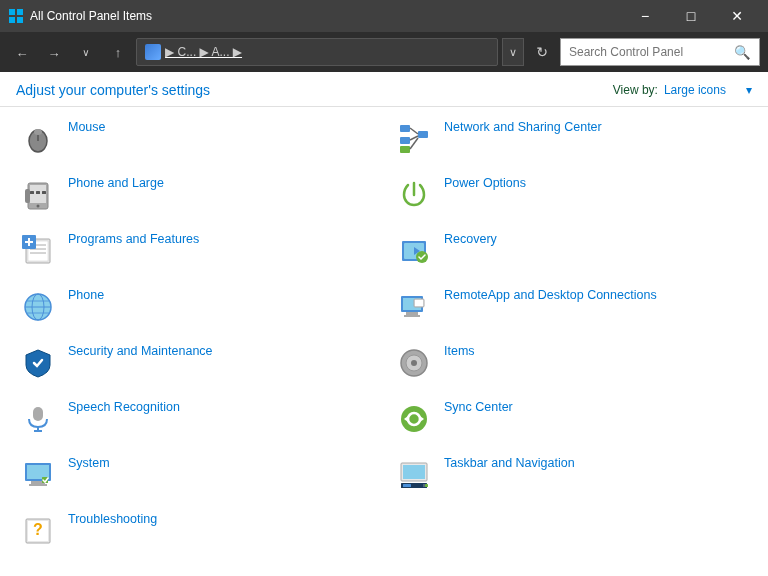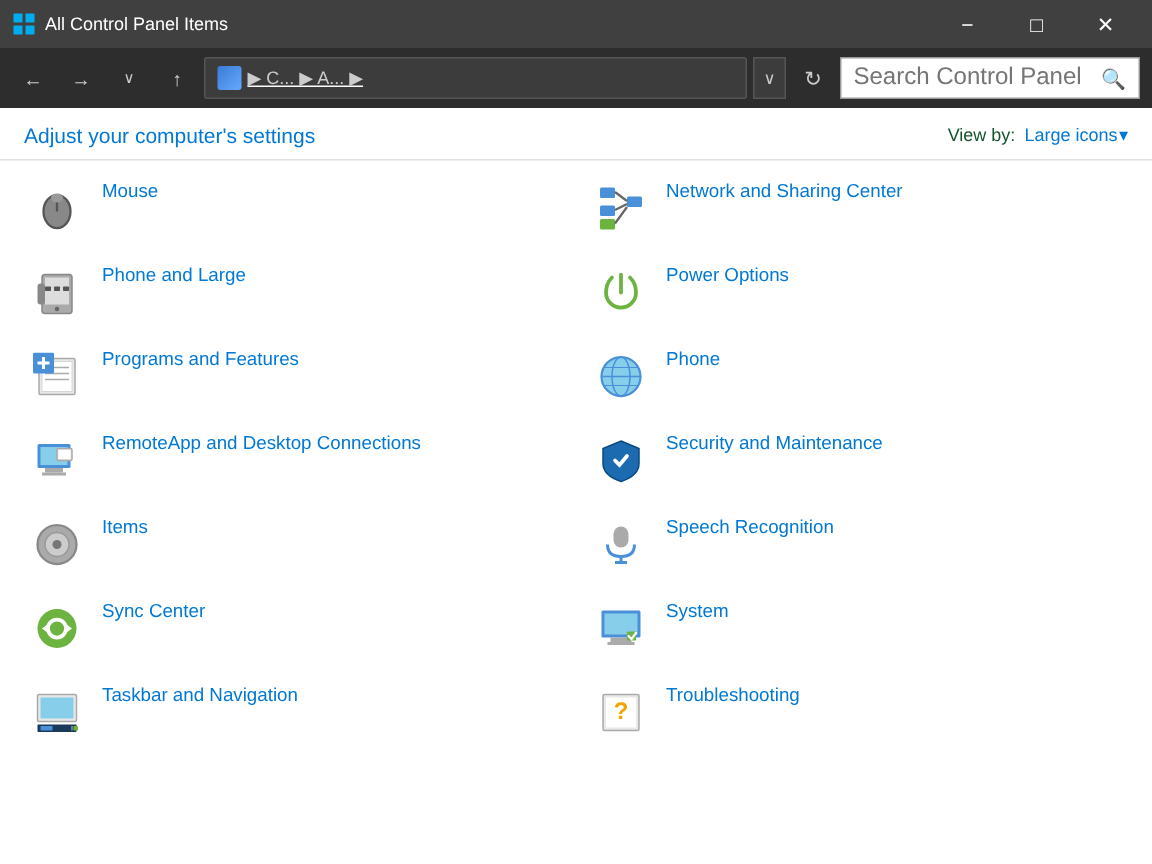--- a/index.html
+++ b/index.html
@@ -56,21 +56,21 @@
       background: transparent; border: none; color: #ccc; cursor: pointer;
       width: 28px; height: 28px; display: flex; align-items: center; justify-content: center;
       font-size: 14px;
     }
     .search-bar {
       width: 200px; height: 28px; background: #fff; border: 1px solid #999;
       display: flex; align-items: center; padding: 0 8px; font-size: 12px;
       color: #888;
     }
     .search-bar input {
-      border: none; outline: none; flex: 1; font-size: 16px; color: #1d4ed8;
+      border: none; outline: none; flex: 1; font-size: 12px; color: #1d4ed8;
       background: transparent;
     }
     .search-icon-btn { background: none; border: none; cursor: pointer; color: #555; }
 
     
     .content-area {
       background: #fff;
       padding: 0;
       height: calc(576px - 72px);
       overflow-y: auto;
@@ -79,21 +79,21 @@
     }
 
     
     .content-header {
       display: flex; align-items: center; justify-content: space-between;
       padding: 10px 16px 8px 16px; border-bottom: 1px solid #e0e0e0;
     }
     .page-title { color: #0078d4; font-size: 14px; font-weight: 400; }
     .view-by { display: flex; align-items: center; gap: 6px; font-size: 12px; color: #555; }
     .view-label { color: #14532d; }
-    .view-option { color: #0078d4; cursor: pointer; display: flex; align-items: center; gap: 1px; }
+    .view-option { color: #0078d4; cursor: pointer; display: flex; align-items: center; gap: 20px; }
 
     
     .items-container {
       display: grid;
       grid-template-columns: 1fr 1fr;
       padding: 4px 8px;
     }
     .control-item {
       display: flex; align-items: flex-start; gap: 10px;
       padding: 8px 10px; cursor: pointer; border-radius: 2px;
@@ -220,20 +220,32 @@
             <rect x="0" y="0" width="14" height="14" fill="#4a90d9" rx="1"></rect>
             <line x1="3" y1="7" x2="11" y2="7" stroke="#fff" stroke-width="2"></line>
             <line x1="7" y1="3" x2="7" y2="11" stroke="#fff" stroke-width="2"></line>
           </svg>
         </div>
         <span class="item-label">Programs and Features</span>
       </div>
       <div class="control-item">
         <div class="item-icon">
           <svg width="32" height="32" viewBox="0 0 32 32">
+            <rect x="4" y="6" width="24" height="20" fill="#4a90d9" rx="1"></rect>
+            <rect x="6" y="8" width="20" height="16" fill="#87ceeb" rx="1"></rect>
+            <path d="M16 12 L16 20 L22 16 Z" fill="#4a90d9"></path>
+            <circle cx="24" cy="22" r="6" fill="#6cb33f"></circle>
+            <path d="M21 22 L23 24 L27 20" stroke="#fff" stroke-width="1.5" fill="none" stroke-linecap="round"></path>
+          </svg>
+        </div>
+        <span class="item-label">Recovery</span>
+      </div>
+      <div class="control-item">
+        <div class="item-icon">
+          <svg width="32" height="32" viewBox="0 0 32 32">
             <circle cx="16" cy="16" r="13" fill="#87ceeb" stroke="#4a90d9" stroke-width="1.5"></circle>
             <ellipse cx="16" cy="16" rx="6" ry="13" fill="none" stroke="#4a90d9" stroke-width="1"></ellipse>
             <line x1="3" y1="16" x2="29" y2="16" stroke="#4a90d9" stroke-width="1"></line>
             <line x1="5" y1="10" x2="27" y2="10" stroke="#4a90d9" stroke-width="0.8"></line>
             <line x1="5" y1="22" x2="27" y2="22" stroke="#4a90d9" stroke-width="0.8"></line>
           </svg>
         </div>
         <span class="item-label">Phone</span>
       </div>
       <div class="control-item">

